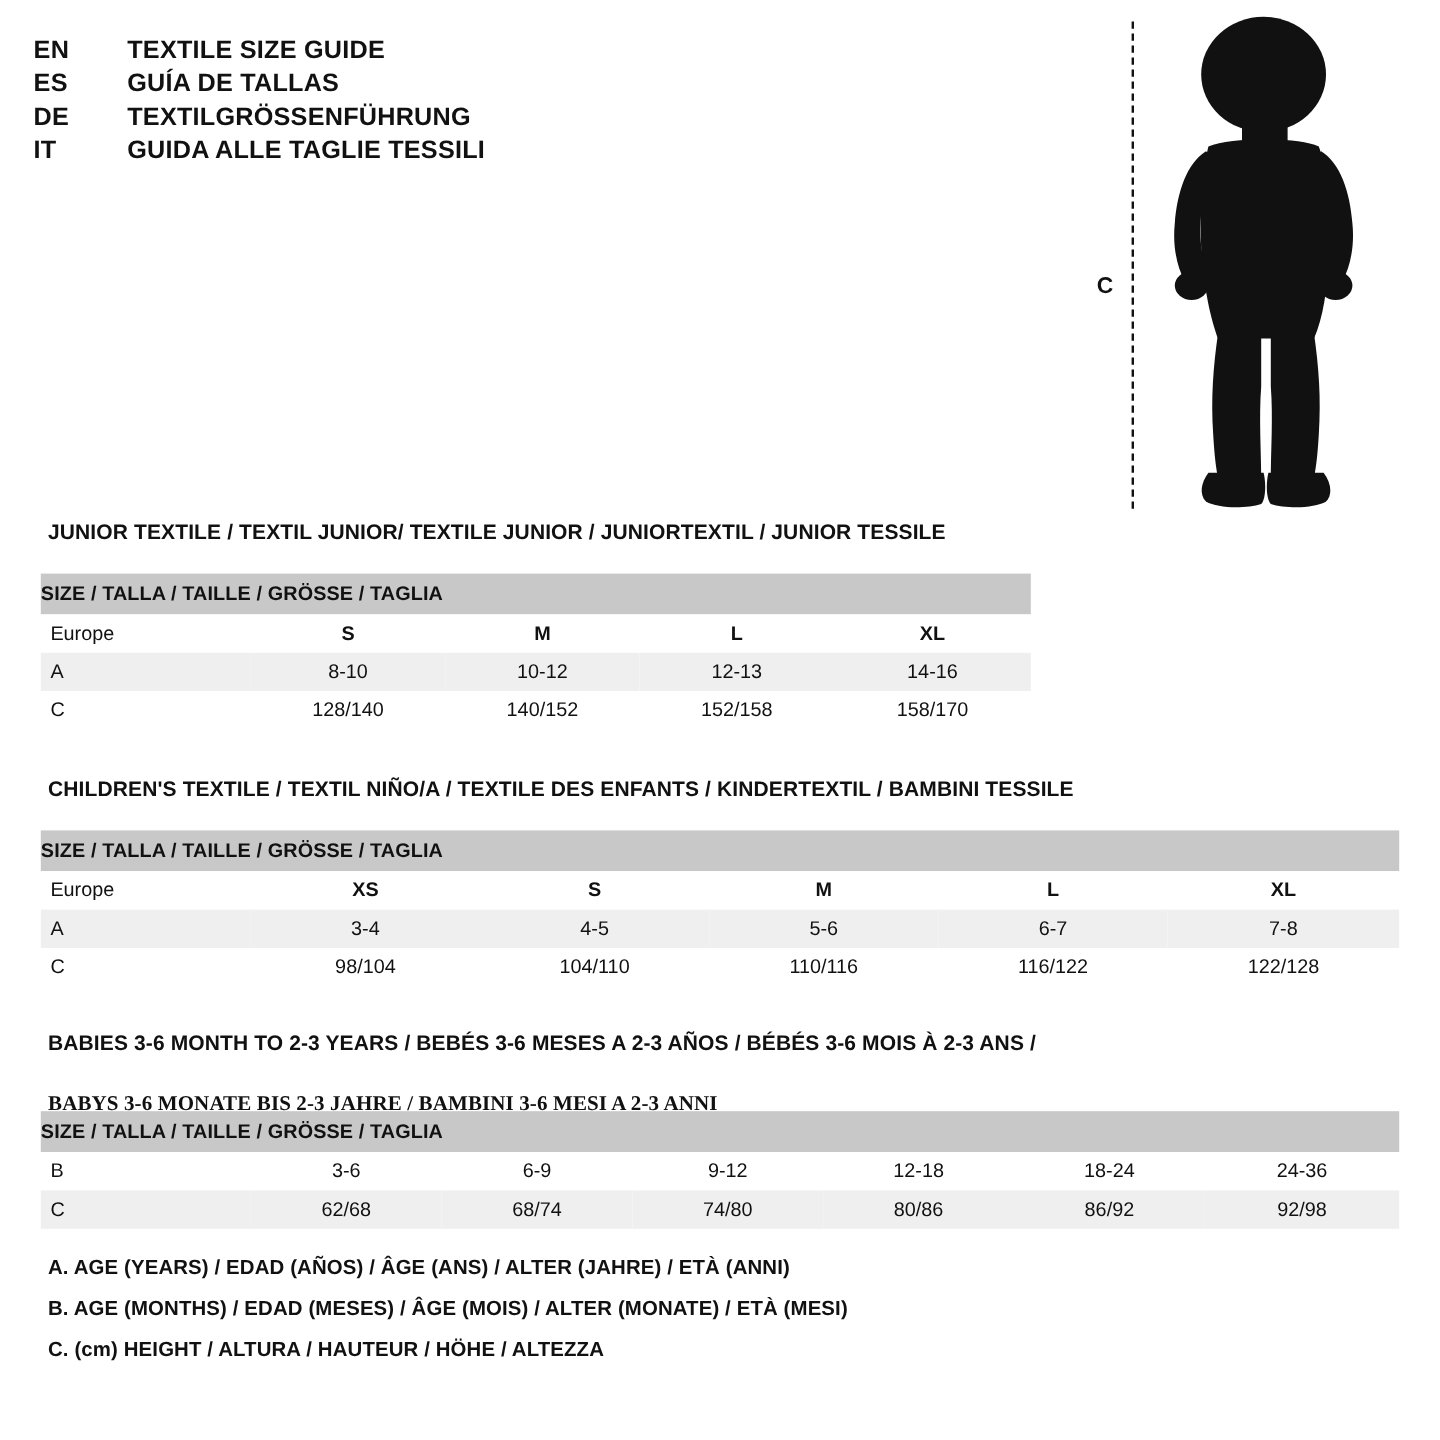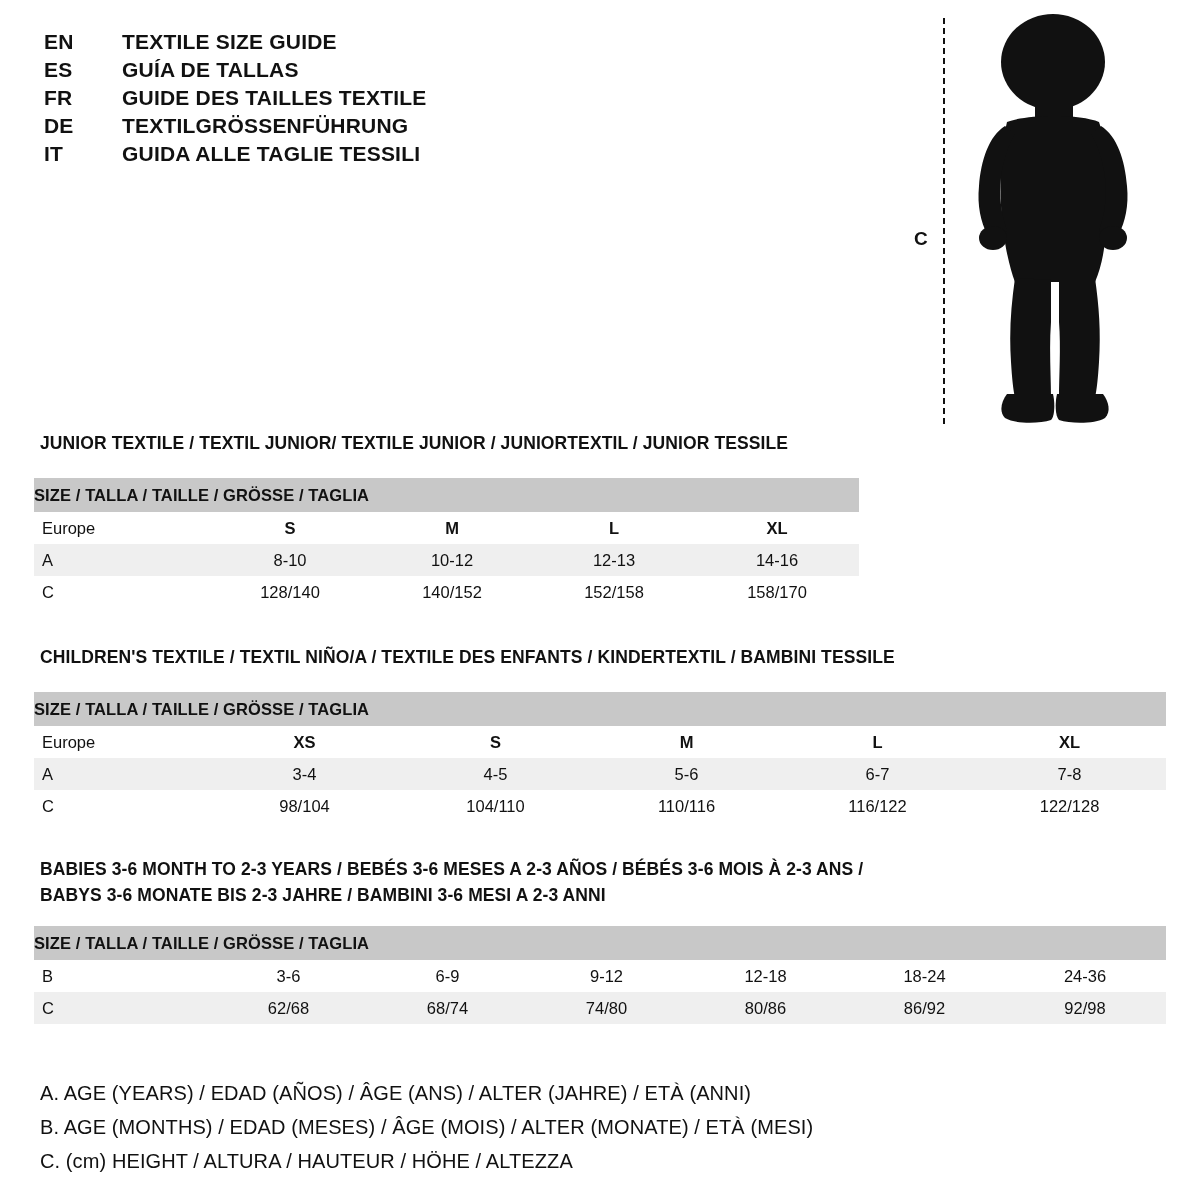--- a/index.html
+++ b/index.html
@@ -12,21 +12,21 @@
     height: 1200px;
     font-family: "Liberation Sans", sans-serif;
     color: #111111;
     position: relative;
     overflow: hidden;
   }
 
   
   .header {
     position: absolute;
-    left: 44px;
+    left: 28px;
     top: 30px;
     width: 620px;
   }
   .header-row {
     display: flex;
     align-items: baseline;
     margin-bottom: 4px;
   }
   .lang-code {
     width: 78px;
@@ -118,43 +118,39 @@
     text-align: center;
   }
   .bold {
     font-weight: 700;
   }
 
   
   .footnotes {
     position: absolute;
     left: 40px;
-    top: 1076px;
-    font-size: 20px;
-    font-weight: 400;
+    top: 1040px;
+    font-size: 17px;
+    font-weight: 700;
     line-height: 34px;
     letter-spacing: 0.1px;
   }
   .footnotes div { text-transform: none; }
 </style>
 </head>
 <body>
 
 <div class="header">
   <div class="header-row">
     <span class="lang-code">EN</span>
     <span class="lang-text">TEXTILE SIZE GUIDE</span>
   </div>
   <div class="header-row">
     <span class="lang-code">ES</span>
     <span class="lang-text">GUÍA DE TALLAS</span>
-  </div>
-  <div class="header-row">
-    <span class="lang-code">FR</span>
-    <span class="lang-text">GUIDE DES TAILLES TEXTILE</span>
   </div>
   <div class="header-row">
     <span class="lang-code">DE</span>
     <span class="lang-text">TEXTILGRÖSSENFÜHRUNG</span>
   </div>
   <div class="header-row">
     <span class="lang-code">IT</span>
     <span class="lang-text">GUIDA ALLE TAGLIE TESSILI</span>
   </div>
 </div>
@@ -262,21 +258,21 @@
       <td class="val">98/104</td>
       <td class="val">104/110</td>
       <td class="val">110/116</td>
       <td class="val">116/122</td>
       <td class="val">122/128</td>
     </tr>
   </tbody>
 </table>
 
 <div class="section-title" style="top:856px;">BABIES 3-6 MONTH TO 2-3 YEARS / BEBÉS 3-6 MESES A 2-3 AÑOS / BÉBÉS 3-6 MOIS À 2-3 ANS /</div>
-<div class="section-title" style="top:882px;">BABYS 3-6 MONATE BIS 2-3 JAHRE / BAMBINI 3-6 MESI A 2-3 ANNI</div>
+<div class="section-title" style="top:906px;font-family:Liberation Serif, serif;">BABYS 3-6 MONATE BIS 2-3 JAHRE / BAMBINI 3-6 MESI A 2-3 ANNI</div>
 
 <table style="left:34px; top:926px; width:1132px;">
   <colgroup>
     <col style="width:175px">
       <col style="width:159px">
       <col style="width:159px">
       <col style="width:159px">
       <col style="width:159px">
       <col style="width:159px">
       <col style="width:162px">

